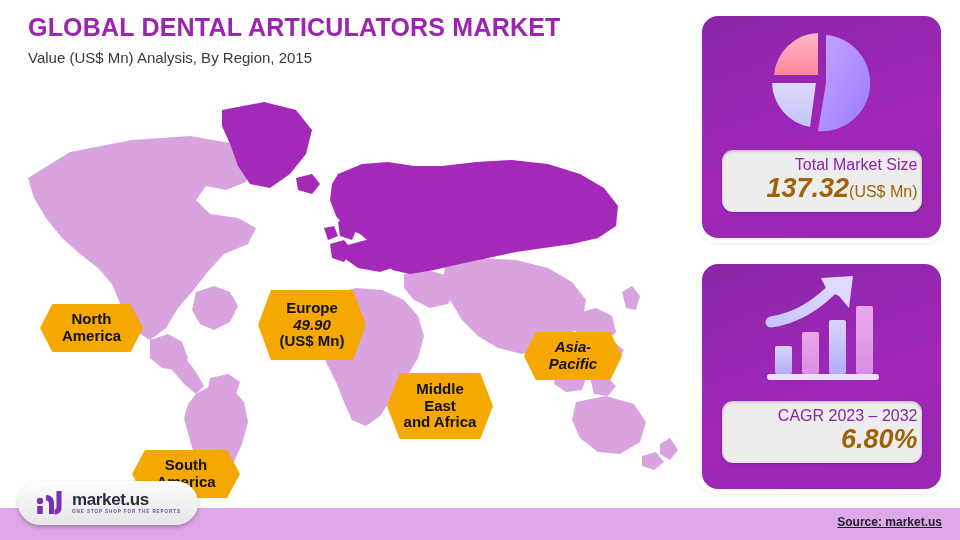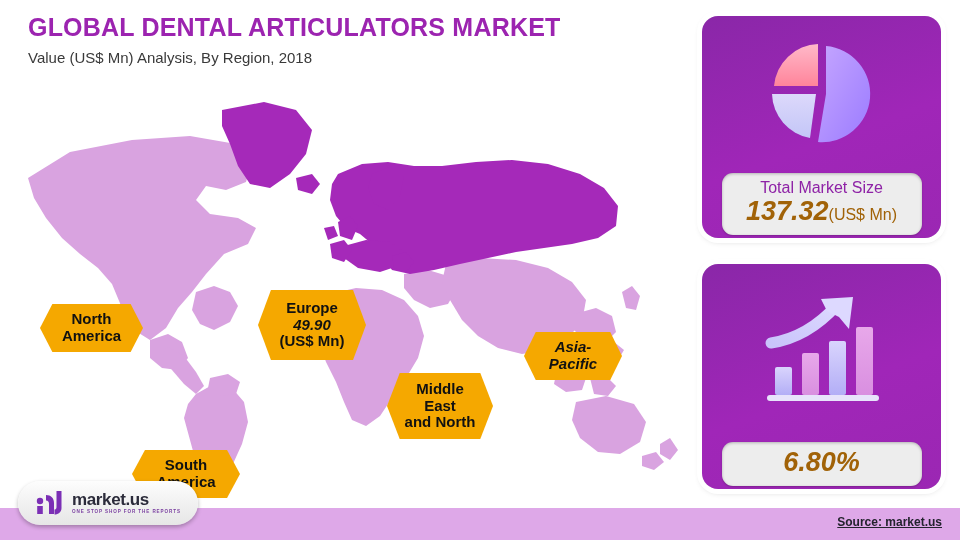--- a/index.html
+++ b/index.html
@@ -70,23 +70,23 @@
   .card-bottom{top:264px;height:225px;}
 
   .icon-wrap{
     flex:1;display:flex;align-items:center;justify-content:center;
     width:100%;
   }
   .value-box{
     background:#ededed;
     border-radius:11px;
     width:200px;
-    margin-bottom:3px;
+    margin-bottom:26px;
     padding:6px 4px 8px 4px;
-    text-align:center;
+    text-align:right;
     box-shadow:0 1px 3px rgba(0,0,0,.25) inset, 0 1px 2px rgba(0,0,0,.2);
     box-sizing:border-box;
   }
   .vb-label{
     font-size:16px;color:#8e22a6;line-height:1.15;
   }
   .vb-value{
     font-size:27px;font-weight:bold;font-style:italic;color:#a16207;
     line-height:1.1;white-space:nowrap;
   }
@@ -120,21 +120,21 @@
     font-size:12px;font-weight:bold;color:#23232e;text-decoration:underline;
   }
 </style>
 </head>
 <body>
 
 <div id="infographic">
 
   <div class="header">
     <div class="title">GLOBAL DENTAL ARTICULATORS MARKET</div>
-    <div class="subtitle">Value (US$ Mn) Analysis, By Region, 2018</div>
+    <div class="subtitle">Value (US$ Mn) Analysis, By Region, 2015</div>
   </div>
 
   <div class="map-panel">
     <svg class="map-svg" viewBox="0 0 690 415">
       <g fill="#d9a3e0">
 
         <path d="M28,100 L70,74 L132,62 L190,58 L236,66 L252,84 L246,104 L226,112 L206,108 L196,122 L210,136 L238,140 L256,150 L248,166 L224,176 L206,196 L192,214 L178,230 L166,250 L150,262 L134,252 L122,230 L112,206 L98,190 L80,176 L62,160 L46,140 L34,120 Z"></path>
         <path d="M196,214 L214,208 L230,214 L238,228 L230,244 L214,252 L200,246 L192,232 Z"></path>
         <path d="M150,262 L168,256 L182,264 L188,280 L178,292 L162,290 L150,280 Z"></path>
 
@@ -196,21 +196,21 @@
 
     <div class="hex hex-eu">
       <span>Europe</span>
       <span class="val">49.90</span>
       <span class="unit">(US$ Mn)</span>
     </div>
 
     <div class="hex hex-mea">
       <span>Middle</span>
       <span>East</span>
-      <span>and North</span>
+      <span>and Africa</span>
     </div>
 
     <div class="hex hex-ap">
       <span>Asia-</span>
       <span>Pacific</span>
     </div>
   </div>
 
   <div class="card card-top">
     <div class="icon-wrap">
@@ -262,20 +262,21 @@
         <path d="M14,46 C40,42 62,28 80,8" stroke="url(#gArrow)" stroke-width="11" fill="none" stroke-linecap="round"></path>
         <path d="M64,2 L96,0 L92,32 L82,20 L70,14 Z" fill="#ddd9ff"></path>
         <rect x="18" y="70" width="17" height="28" rx="2" fill="url(#bLav)"></rect>
         <rect x="45" y="56" width="17" height="42" rx="2" fill="url(#bPink)"></rect>
         <rect x="72" y="44" width="17" height="54" rx="2" fill="url(#bLav)"></rect>
         <rect x="99" y="30" width="17" height="68" rx="2" fill="url(#bPink)"></rect>
         <rect x="10" y="98" width="112" height="6" rx="3" fill="#e7e3fb"></rect>
       </svg>
     </div>
     <div class="value-box">
+      <div class="vb-label">CAGR 2023 – 2032</div>
       <div class="vb-value">6.80%</div>
     </div>
   </div>
 
   <div class="footer-band"></div>
 
   <div class="logo-pill">
     <svg width="30" height="28" viewBox="0 0 30 28">
       <circle cx="5" cy="12" r="3.2" fill="#7b2fb5"></circle>
       <path d="M2.2,17 h5.6 v8 h-5.6 z" fill="#7b2fb5"></path>

